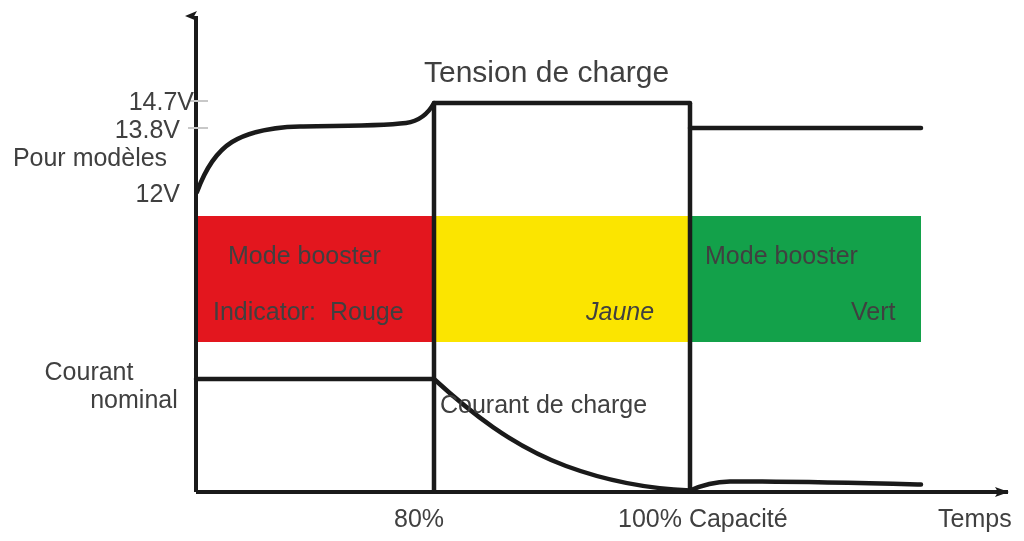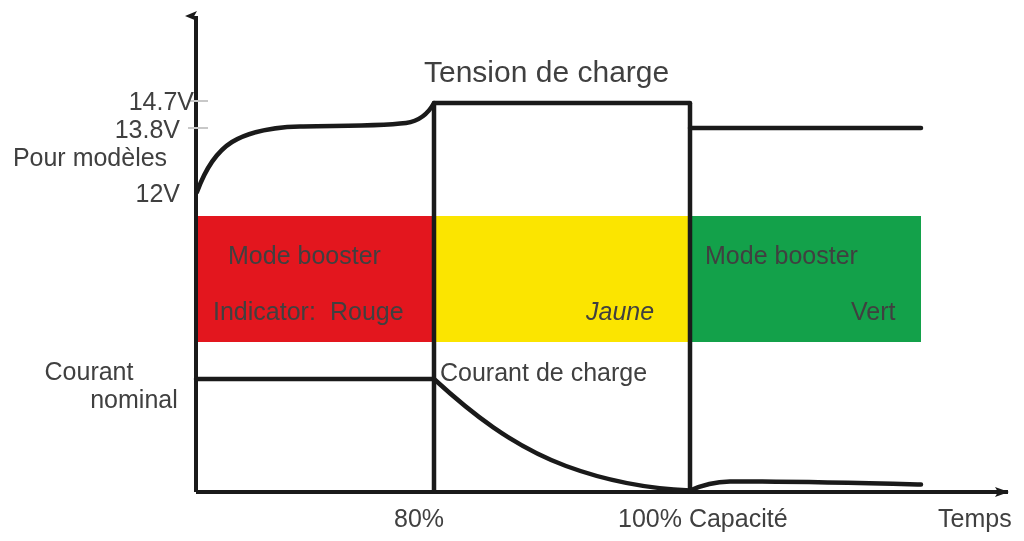--- a/index.html
+++ b/index.html
@@ -41,20 +41,21 @@
     font-size: 30px;
   }
   .band-label {
     font-size: 25px;
   }
   .axis-tick-label {
     font-size: 25px;
   }
   .curve-label {
     font-size: 25px;
+    margin-top: 32px;
   }
   .stacked {
     text-align: center;
     font-size: 25px;
   }
 </style>
 </head>
 <body>
 
 <div id="chart-root">

